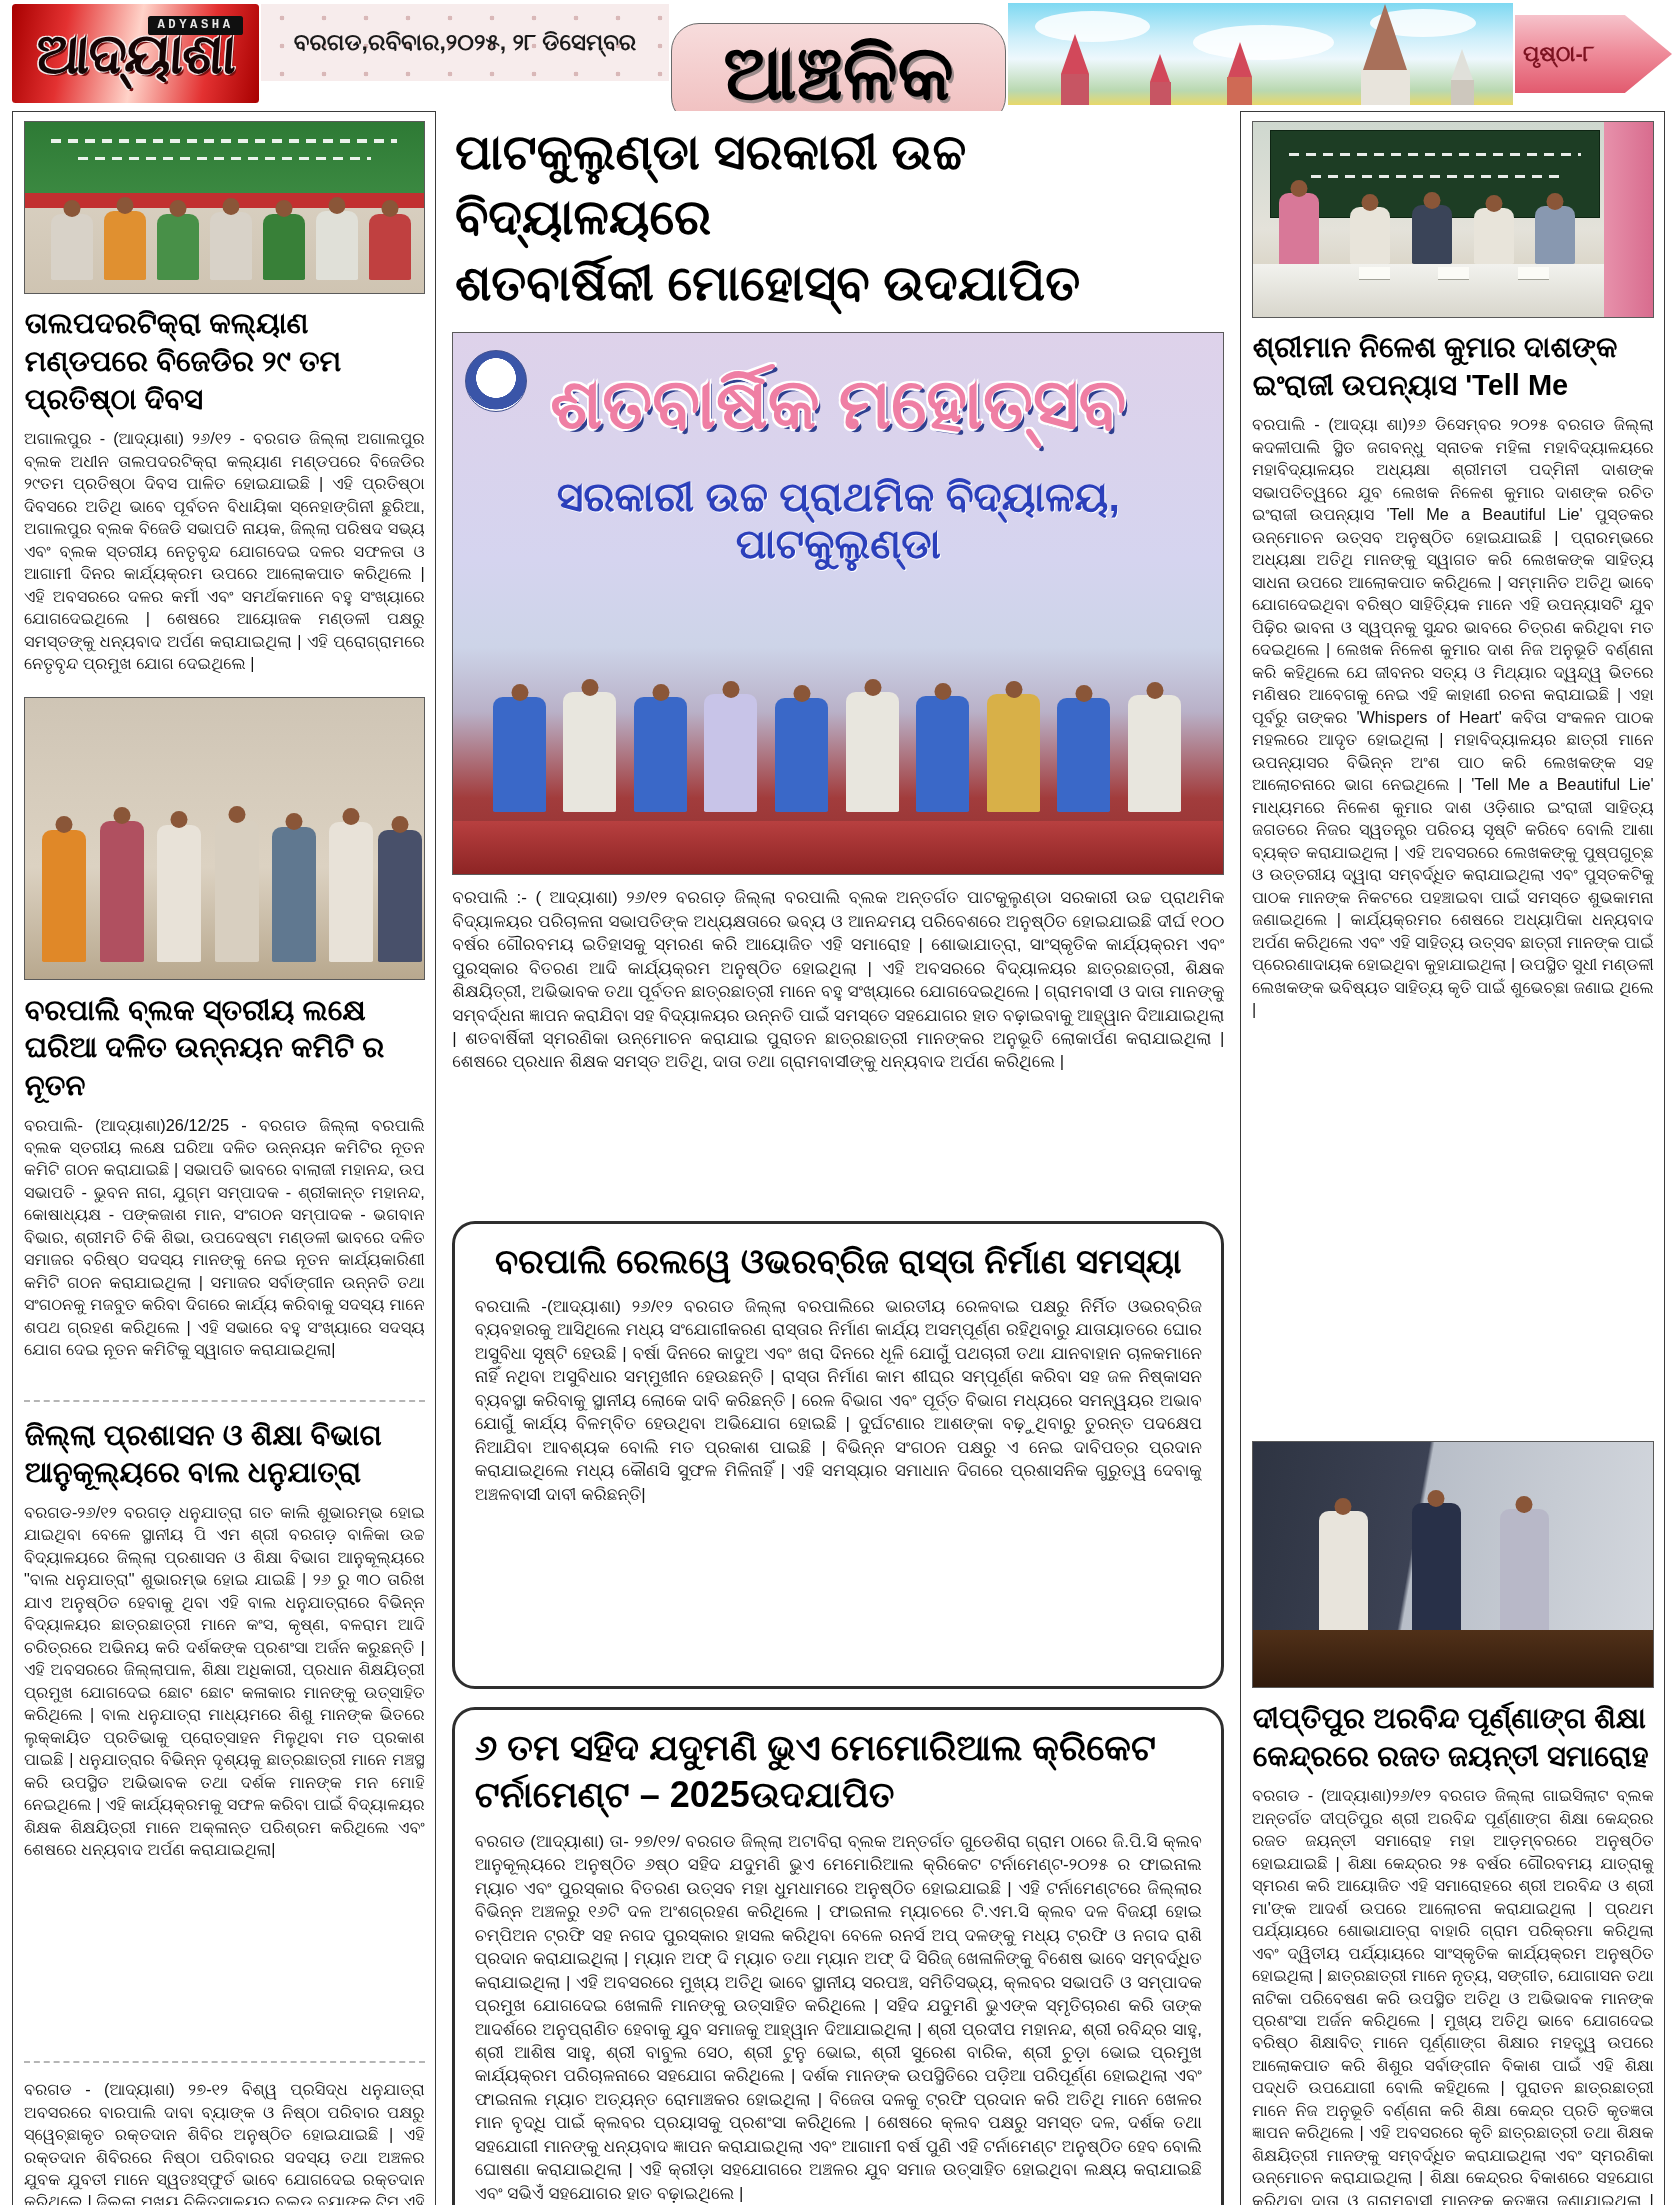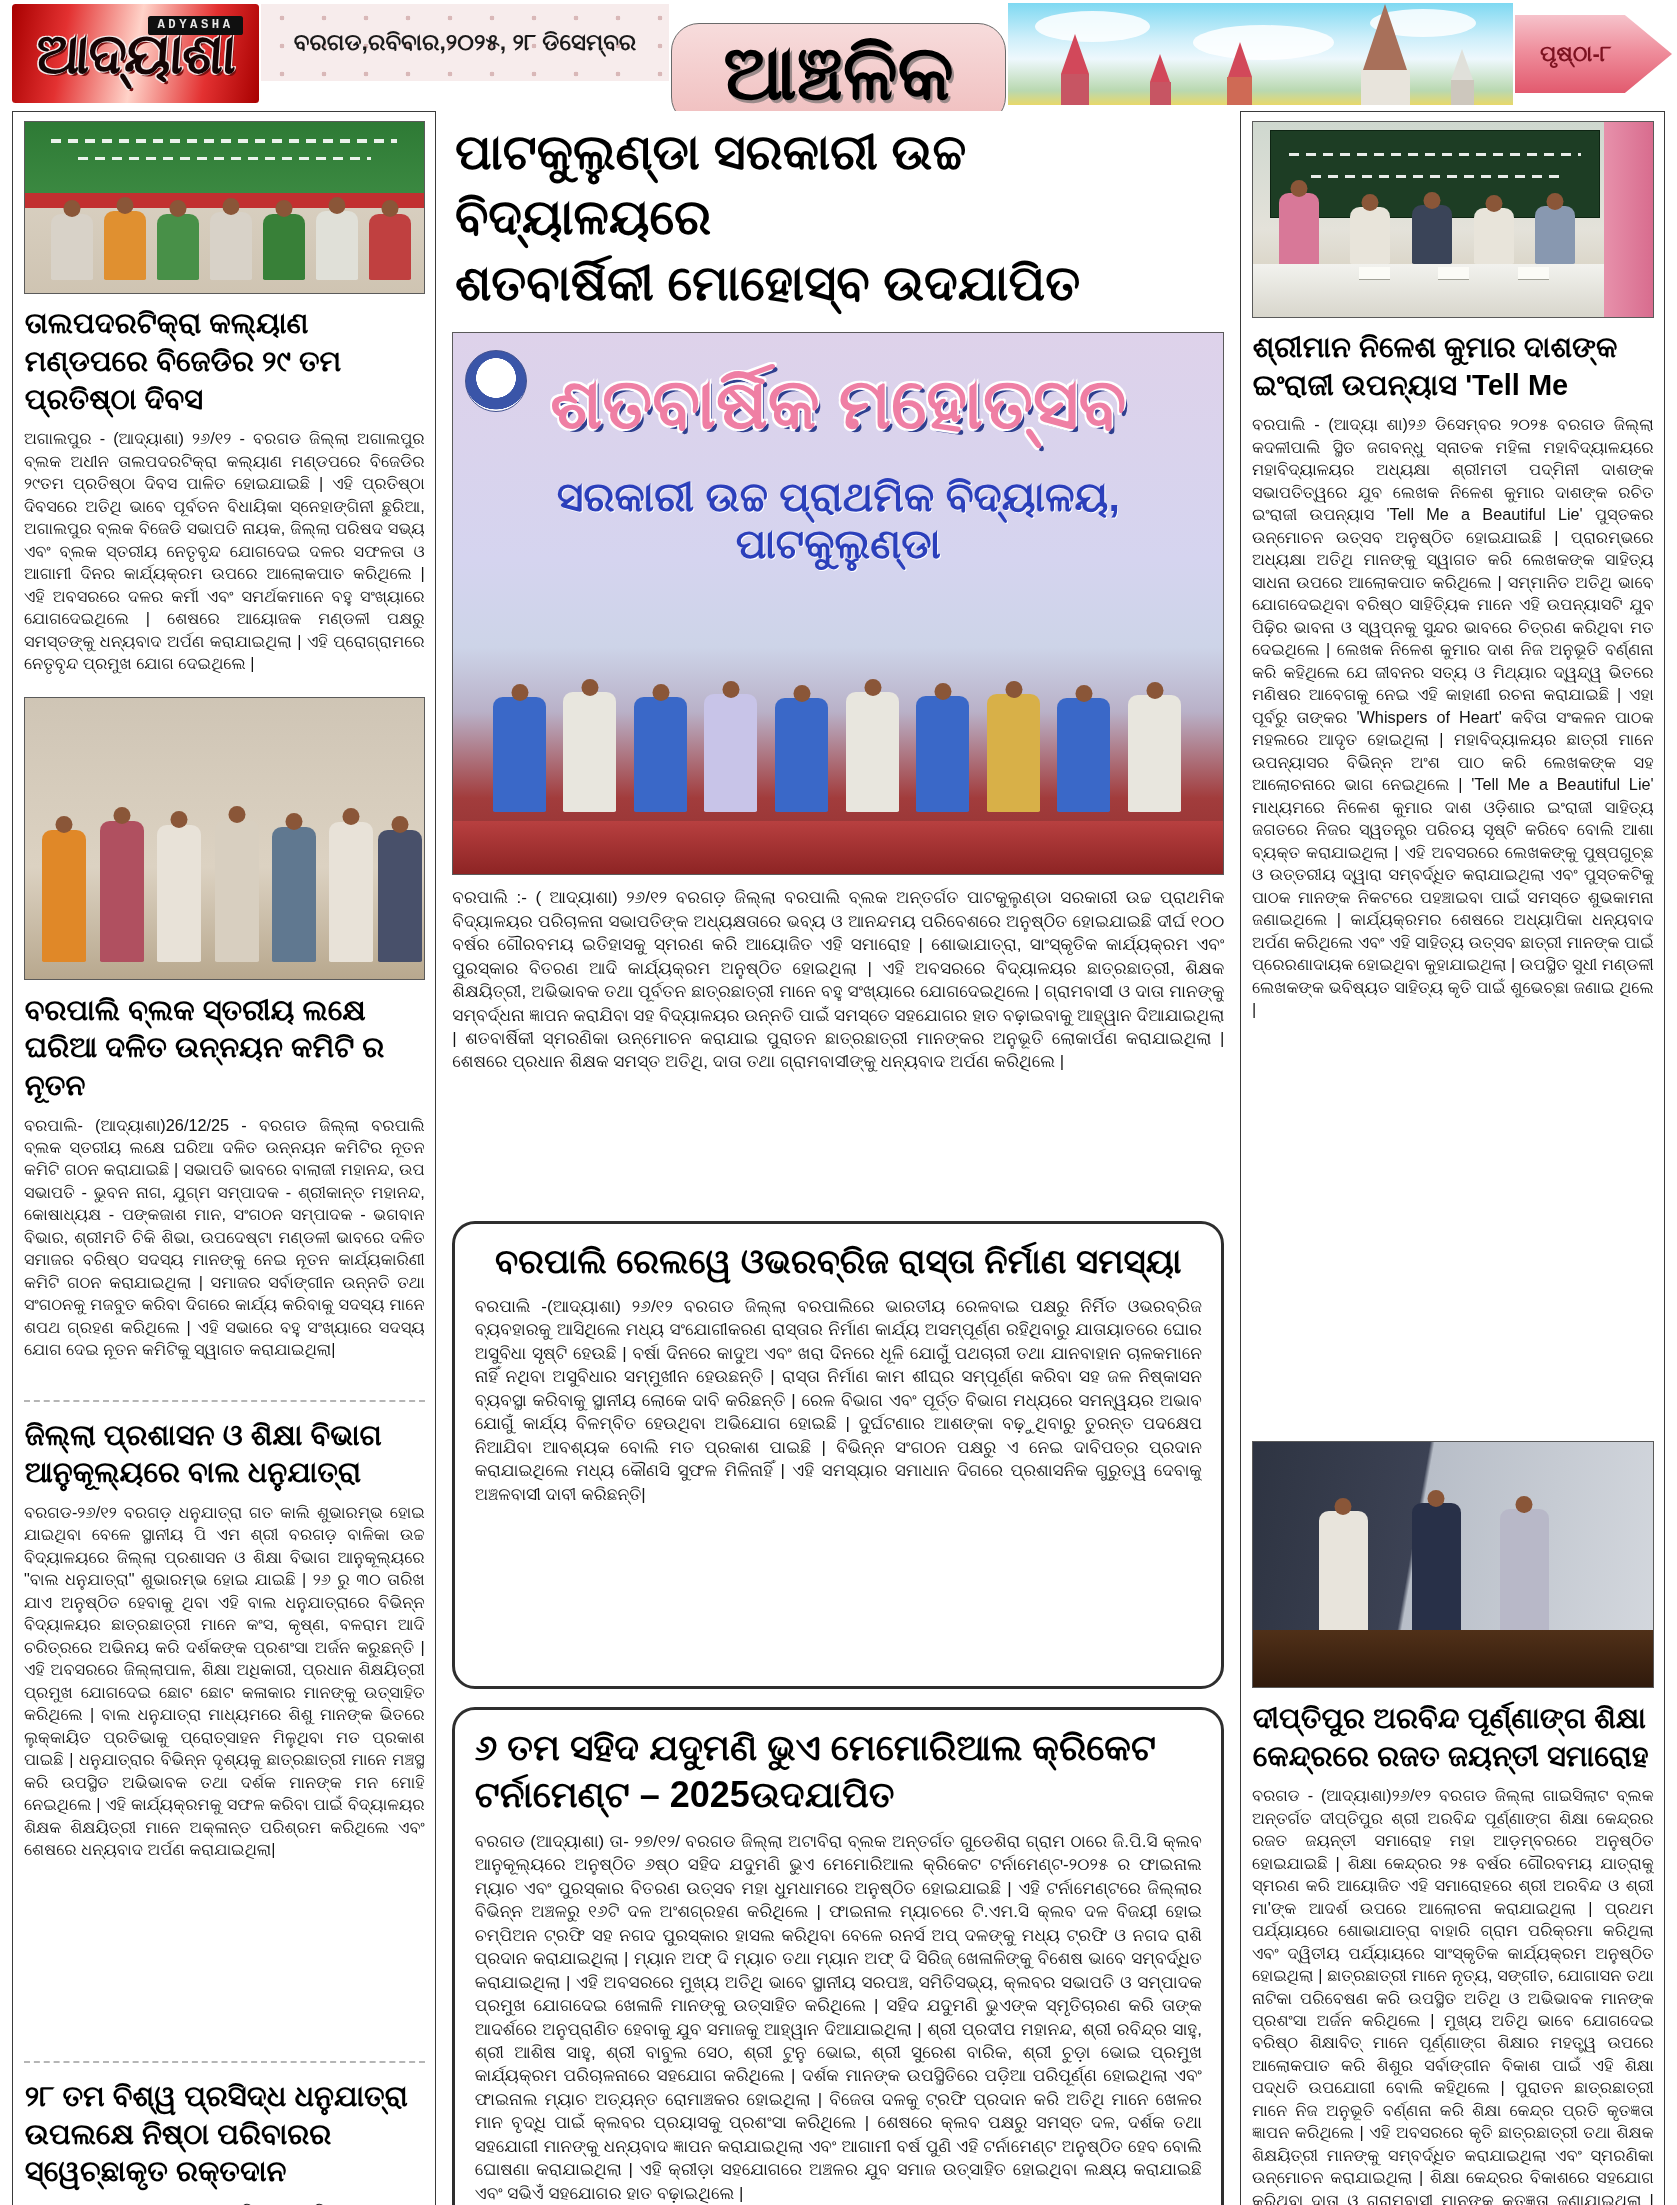--- a/index.html
+++ b/index.html
@@ -29,21 +29,21 @@
     background:linear-gradient(180deg,#7fd9f2 0%,#cfeffa 35%,#eef8fd 55%,#b9d8b0 86%,#e8d86a 100%);}
   .cloud{position:absolute;background:#ffffff;border-radius:50%;opacity:.85;}
   .spire{position:absolute;bottom:0;}
   .spire i{display:block;margin:0 auto;}
   .tri{width:0;height:0;border-style:solid;}
   
   .page-arrow{position:absolute;left:1515px;top:15px;width:157px;height:78px;
     clip-path:polygon(0 0,70% 0,100% 50%,70% 100%,0 100%);
     background:linear-gradient(180deg,#f6c3cb 0%,#ef8f9d 45%,#e25a6e 100%);
     display:flex;align-items:center;}
-  .page-arrow span{font-size:22px;font-weight:800;color:#7c1220;padding-left:25px;}
+  .page-arrow span{font-size:22px;font-weight:800;color:#7c1220;padding-left:8px;}
   
   .content{position:absolute;left:12.3px;top:111px;width:1653px;height:2715px;}
   .col{position:absolute;top:0;height:2715px;overflow:hidden;background:#fff;}
   .col-left{left:0;width:424px;border:1.3px solid #3a3a3a;padding:8.8px 10.6px;}
   .col-center{left:432px;width:788px;padding:2.6px 8px;}
   .col-right{left:1228px;width:425px;border:1.3px solid #3a3a3a;padding:8.8px 10.6px;}
   
   .headline{font-weight:900;color:#000;line-height:1.3;}
   .hl-side{font-size:29px;margin:6.2px 0.9px 8.8px;}
   .hl-main{font-size:49px;line-height:1.34;margin:6.2px 2.6px 15px;}
@@ -153,21 +153,20 @@
         <div class="p" style="left:247px;bottom:17.6px;width:44px;height:135px;background:#607890;"></div>
         <div class="p" style="left:304px;bottom:17.6px;width:44px;height:140px;background:#e8e2d8;"></div>
         <div class="p" style="left:353px;bottom:17.6px;width:44px;height:132px;background:#48506a;"></div>
       </div>
       <div class="headline hl-side">ବରପାଲି ବ୍ଲକ ସ୍ତରୀୟ ଲକ୍ଷେ ଘରିଆ ଦଳିତ ଉନ୍ନୟନ କମିଟି ର ନୂତନ</div>
       <div class="body-text" style="height:273px;">ବରପାଲି- (ଆଦ୍ୟାଶା)26/12/25 - ବରଗଡ ଜିଲ୍ଲା ବରପାଲି ବ୍ଲକ ସ୍ତରୀୟ ଲକ୍ଷେ ଘରିଆ ଦଳିତ ଉନ୍ନୟନ କମିଟିର ନୂତନ କମିଟି ଗଠନ କରାଯାଇଛି | ସଭାପତି ଭାବରେ ବାଲାଜୀ ମହାନନ୍ଦ, ଉପ ସଭାପତି - ଭୁବନ ନାଗ, ଯୁଗ୍ମ ସମ୍ପାଦକ - ଶ୍ରୀକାନ୍ତ ମହାନନ୍ଦ, କୋଷାଧ୍ୟକ୍ଷ - ପଙ୍କଜାଶ ମାନ, ସଂଗଠନ ସମ୍ପାଦକ - ଭଗବାନ ବିଭାର, ଶ୍ରୀମତି ଚିକି ଶିଭା, ଉପଦେଷ୍ଟା ମଣ୍ଡଳୀ ଭାବରେ ଦଳିତ ସମାଜର ବରିଷ୍ଠ ସଦସ୍ୟ ମାନଙ୍କୁ ନେଇ ନୂତନ କାର୍ଯ୍ୟକାରିଣୀ କମିଟି ଗଠନ କରାଯାଇଥିଲା | ସମାଜର ସର୍ବାଙ୍ଗୀନ ଉନ୍ନତି ତଥା ସଂଗଠନକୁ ମଜବୁତ କରିବା ଦିଗରେ କାର୍ଯ୍ୟ କରିବାକୁ ସଦସ୍ୟ ମାନେ ଶପଥ ଗ୍ରହଣ କରିଥିଲେ | ଏହି ସଭାରେ ବହୁ ସଂଖ୍ୟାରେ ସଦସ୍ୟ ଯୋଗ ଦେଇ ନୂତନ କମିଟିକୁ ସ୍ୱାଗତ କରାଯାଇଥିଲା|</div>
       <div class="dash-div"></div>
       <div class="headline hl-side">ଜିଲ୍ଲା ପ୍ରଶାସନ ଓ ଶିକ୍ଷା ବିଭାଗ ଆନୁକୂଲ୍ୟରେ ବାଲ ଧନୁଯାତ୍ରା</div>
       <div class="body-text" style="height:547px;">ବରଗଡ-୨୬/୧୨ ବରଗଡ଼ ଧନୁଯାତ୍ରା ଗତ କାଲି ଶୁଭାରମ୍ଭ ହୋଇ ଯାଇଥିବା ବେଳେ ସ୍ଥାନୀୟ ପି ଏମ ଶ୍ରୀ ବରଗଡ଼ ବାଳିକା ଉଚ୍ଚ ବିଦ୍ୟାଳୟରେ ଜିଲ୍ଲା ପ୍ରଶାସନ ଓ ଶିକ୍ଷା ବିଭାଗ ଆନୁକୂଲ୍ୟରେ "ବାଲ ଧନୁଯାତ୍ରା" ଶୁଭାରମ୍ଭ ହୋଇ ଯାଇଛି | ୨୬ ରୁ ୩୦ ତାରିଖ ଯାଏ ଅନୁଷ୍ଠିତ ହେବାକୁ ଥିବା ଏହି ବାଲ ଧନୁଯାତ୍ରାରେ ବିଭିନ୍ନ ବିଦ୍ୟାଳୟର ଛାତ୍ରଛାତ୍ରୀ ମାନେ କଂସ, କୃଷ୍ଣ, ବଳରାମ ଆଦି ଚରିତ୍ରରେ ଅଭିନୟ କରି ଦର୍ଶକଙ୍କ ପ୍ରଶଂସା ଅର୍ଜନ କରୁଛନ୍ତି | ଏହି ଅବସରରେ ଜିଲ୍ଲାପାଳ, ଶିକ୍ଷା ଅଧିକାରୀ, ପ୍ରଧାନ ଶିକ୍ଷୟିତ୍ରୀ ପ୍ରମୁଖ ଯୋଗଦେଇ ଛୋଟ ଛୋଟ କଳାକାର ମାନଙ୍କୁ ଉତ୍ସାହିତ କରିଥିଲେ | ବାଲ ଧନୁଯାତ୍ରା ମାଧ୍ୟମରେ ଶିଶୁ ମାନଙ୍କ ଭିତରେ ଲୁକ୍କାୟିତ ପ୍ରତିଭାକୁ ପ୍ରୋତ୍ସାହନ ମିଳୁଥିବା ମତ ପ୍ରକାଶ ପାଇଛି | ଧନୁଯାତ୍ରାର ବିଭିନ୍ନ ଦୃଶ୍ୟକୁ ଛାତ୍ରଛାତ୍ରୀ ମାନେ ମଞ୍ଚସ୍ଥ କରି ଉପସ୍ଥିତ ଅଭିଭାବକ ତଥା ଦର୍ଶକ ମାନଙ୍କ ମନ ମୋହି ନେଇଥିଲେ | ଏହି କାର୍ଯ୍ୟକ୍ରମକୁ ସଫଳ କରିବା ପାଇଁ ବିଦ୍ୟାଳୟର ଶିକ୍ଷକ ଶିକ୍ଷୟିତ୍ରୀ ମାନେ ଅକ୍ଳାନ୍ତ ପରିଶ୍ରମ କରିଥିଲେ ଏବଂ ଶେଷରେ ଧନ୍ୟବାଦ ଅର୍ପଣ କରାଯାଇଥିଲା|</div>
       <div class="dash-div"></div>
-      <div class="headline hl-side">୨୮ ତମ ବିଶ୍ୱ ପ୍ରସିଦ୍ଧ ଧନୁଯାତ୍ରା ଉପଲକ୍ଷେ ନିଷ୍ଠା ପରିବାରର ସ୍ୱେଚ୍ଛାକୃତ ରକ୍ତଦାନ</div>
       <div class="body-text" style="height:573px;">ବରଗଡ - (ଆଦ୍ୟାଶା) ୨୭-୧୨ ବିଶ୍ୱ ପ୍ରସିଦ୍ଧ ଧନୁଯାତ୍ରା ଅବସରରେ ବାରପାଲି ଦାବା ବ୍ୟାଙ୍କ ଓ ନିଷ୍ଠା ପରିବାର ପକ୍ଷରୁ ସ୍ୱେଚ୍ଛାକୃତ ରକ୍ତଦାନ ଶିବିର ଅନୁଷ୍ଠିତ ହୋଇଯାଇଛି | ଏହି ରକ୍ତଦାନ ଶିବିରରେ ନିଷ୍ଠା ପରିବାରର ସଦସ୍ୟ ତଥା ଅଞ୍ଚଳର ଯୁବକ ଯୁବତୀ ମାନେ ସ୍ୱତଃସ୍ଫୁର୍ତ ଭାବେ ଯୋଗଦେଇ ରକ୍ତଦାନ କରିଥିଲେ | ଜିଲ୍ଲା ମୁଖ୍ୟ ଚିକିତ୍ସାଳୟର ବ୍ଲଡ ବ୍ୟାଙ୍କ ଟିମ୍ ଏହି ଶିବିର ପରିଚାଳନା କରିଥିଲେ | ମୁଖ୍ୟ ଅତିଥି ଭାବେ ଯୋଗଦେଇ ସ୍ଥାନୀୟ ପ୍ରଶାସନର ଅଧିକାରୀ ମାନେ ରକ୍ତଦାତା ମାନଙ୍କୁ ପ୍ରଶଂସା ପତ୍ର ପ୍ରଦାନ କରି ଉତ୍ସାହିତ କରିଥିଲେ | ରକ୍ତଦାନ ମହାଦାନ ବୋଲି ବାର୍ତ୍ତା ଦିଆଯାଇଥିଲା ଏବଂ ଅଧିକରୁ ଅଧିକ ଯୁବକ ଏଥିରେ ସାମିଲ ହେବାକୁ ଆହ୍ୱାନ ଦିଆଯାଇଥିଲା | ଏହି ଶିବିରରେ ସର୍ବମୋଟ ୬୫ ୟୁନିଟ୍ ରକ୍ତ ସଂଗୃହୀତ ହୋଇଥିଲା | ଶିବିରକୁ ସଫଳ କରିବାରେ ନିଷ୍ଠା ପରିବାରର ସମସ୍ତ ସଦସ୍ୟ ସହଯୋଗ କରିଥିଲେ ଏବଂ ଶେଷରେ ସଂଯୋଜକ ଧନ୍ୟବାଦ ଅର୍ପଣ କରିଥିଲେ | ଏହି କାର୍ଯ୍ୟକ୍ରମ ଅଞ୍ଚଳରେ ପ୍ରଶଂସିତ ହୋଇଛି ଏବଂ ଆଗାମୀ ବର୍ଷ ପୁଣି ଅନୁଷ୍ଠିତ ହେବ ବୋଲି ସୂଚନା ଦିଆଯାଇଛି |</div>
     </div>
 
     <div class="col col-center">
       <div class="headline hl-main">
         <div>ପାଟକୁଲୁଣ୍ଡା ସରକାରୀ ଉଚ୍ଚ ବିଦ୍ୟାଳୟରେ</div>
         <div>ଶତବାର୍ଷିକୀ ମୋହୋସ୍ବ ଉଦଯାପିତ</div>
       </div>
       <div class="photo photo-main">
         <div class="ph-emblem"></div>

